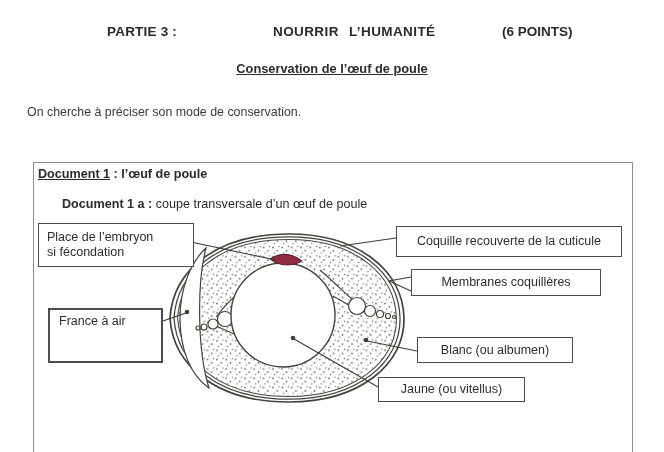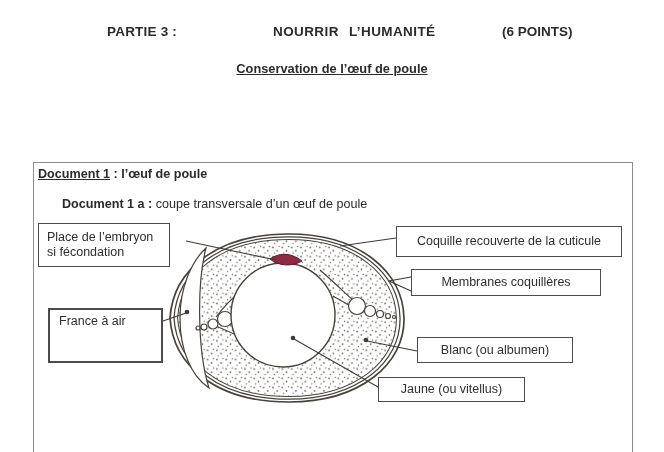--- a/index.html
+++ b/index.html
@@ -34,41 +34,41 @@
   .doc-h2 { position: absolute; left: 62px; top: 197px; font-size: 12.6px; }
   .doc-h2 .b { font-weight: bold; }
   svg.diagram { position: absolute; left: 0; top: 0; pointer-events: none; }
   .lbl {
     position: absolute; background: #ffffff;
     border: 1.5px solid #4c4c4c;
     font-size: 12.5px; color: #2e2e2e;
     display: flex; align-items: center; justify-content: center;
     line-height: 15px; white-space: nowrap;
   }
-  .lbl-embryo  { left: 38px;  top: 223px; width: 132px; height: 44px;
+  .lbl-embryo  { left: 38px;  top: 223px; width: 156px; height: 44px;
                  flex-direction: column; align-items: flex-start;
                  justify-content: center; padding-left: 8px; }
   .lbl-shell   { left: 396px; top: 226px; width: 226px; height: 31px; }
   .lbl-membr   { left: 411px; top: 269px; width: 190px; height: 27px; }
   .lbl-air     { left: 48px;  top: 308px; width: 115px; height: 55px;
                  border-width: 2px; align-items: flex-start;
                  justify-content: flex-start; padding: 4px 0 0 9px; }
   .lbl-white   { left: 417px; top: 337px; width: 156px; height: 26px; }
   .lbl-yolk    { left: 378px; top: 377px; width: 147px; height: 25px; }
 </style>
 </head>
 <body>
 
 <span class="hdr-part">PARTIE 3 :</span>
 <span class="hdr-title">NOURRIR L’HUMANITÉ</span>
 <span class="hdr-points">(6 POINTS)</span>
 
 <div class="subtitle">Conservation de l’œuf de poule</div>
 
-<div class="intro"><br></div>
+<div class="intro"><br><span>On cherche à préciser son mode de conservation.</span></div>
 
 <div class="doc-box"></div>
 <div class="doc-h1"><span class="u">Document 1</span><span> : l’œuf de poule</span></div>
 <div class="doc-h2"><span class="b">Document 1 a :</span><span> coupe transversale d’un œuf de poule</span></div>
 
 <svg class="diagram" width="664" height="452" viewBox="0 0 664 452">
   <defs>
     <path id="eggShape" d="M 170 318 C 173 272 214 234 289 234 C 360 234 403 272 404 318 C 405 364 360 402 289 402 C 214 402 173 364 170 318 Z"></path>
     <pattern id="stipple" width="10" height="10" patternUnits="userSpaceOnUse">
       <rect width="10" height="10" fill="#ffffff"></rect>

